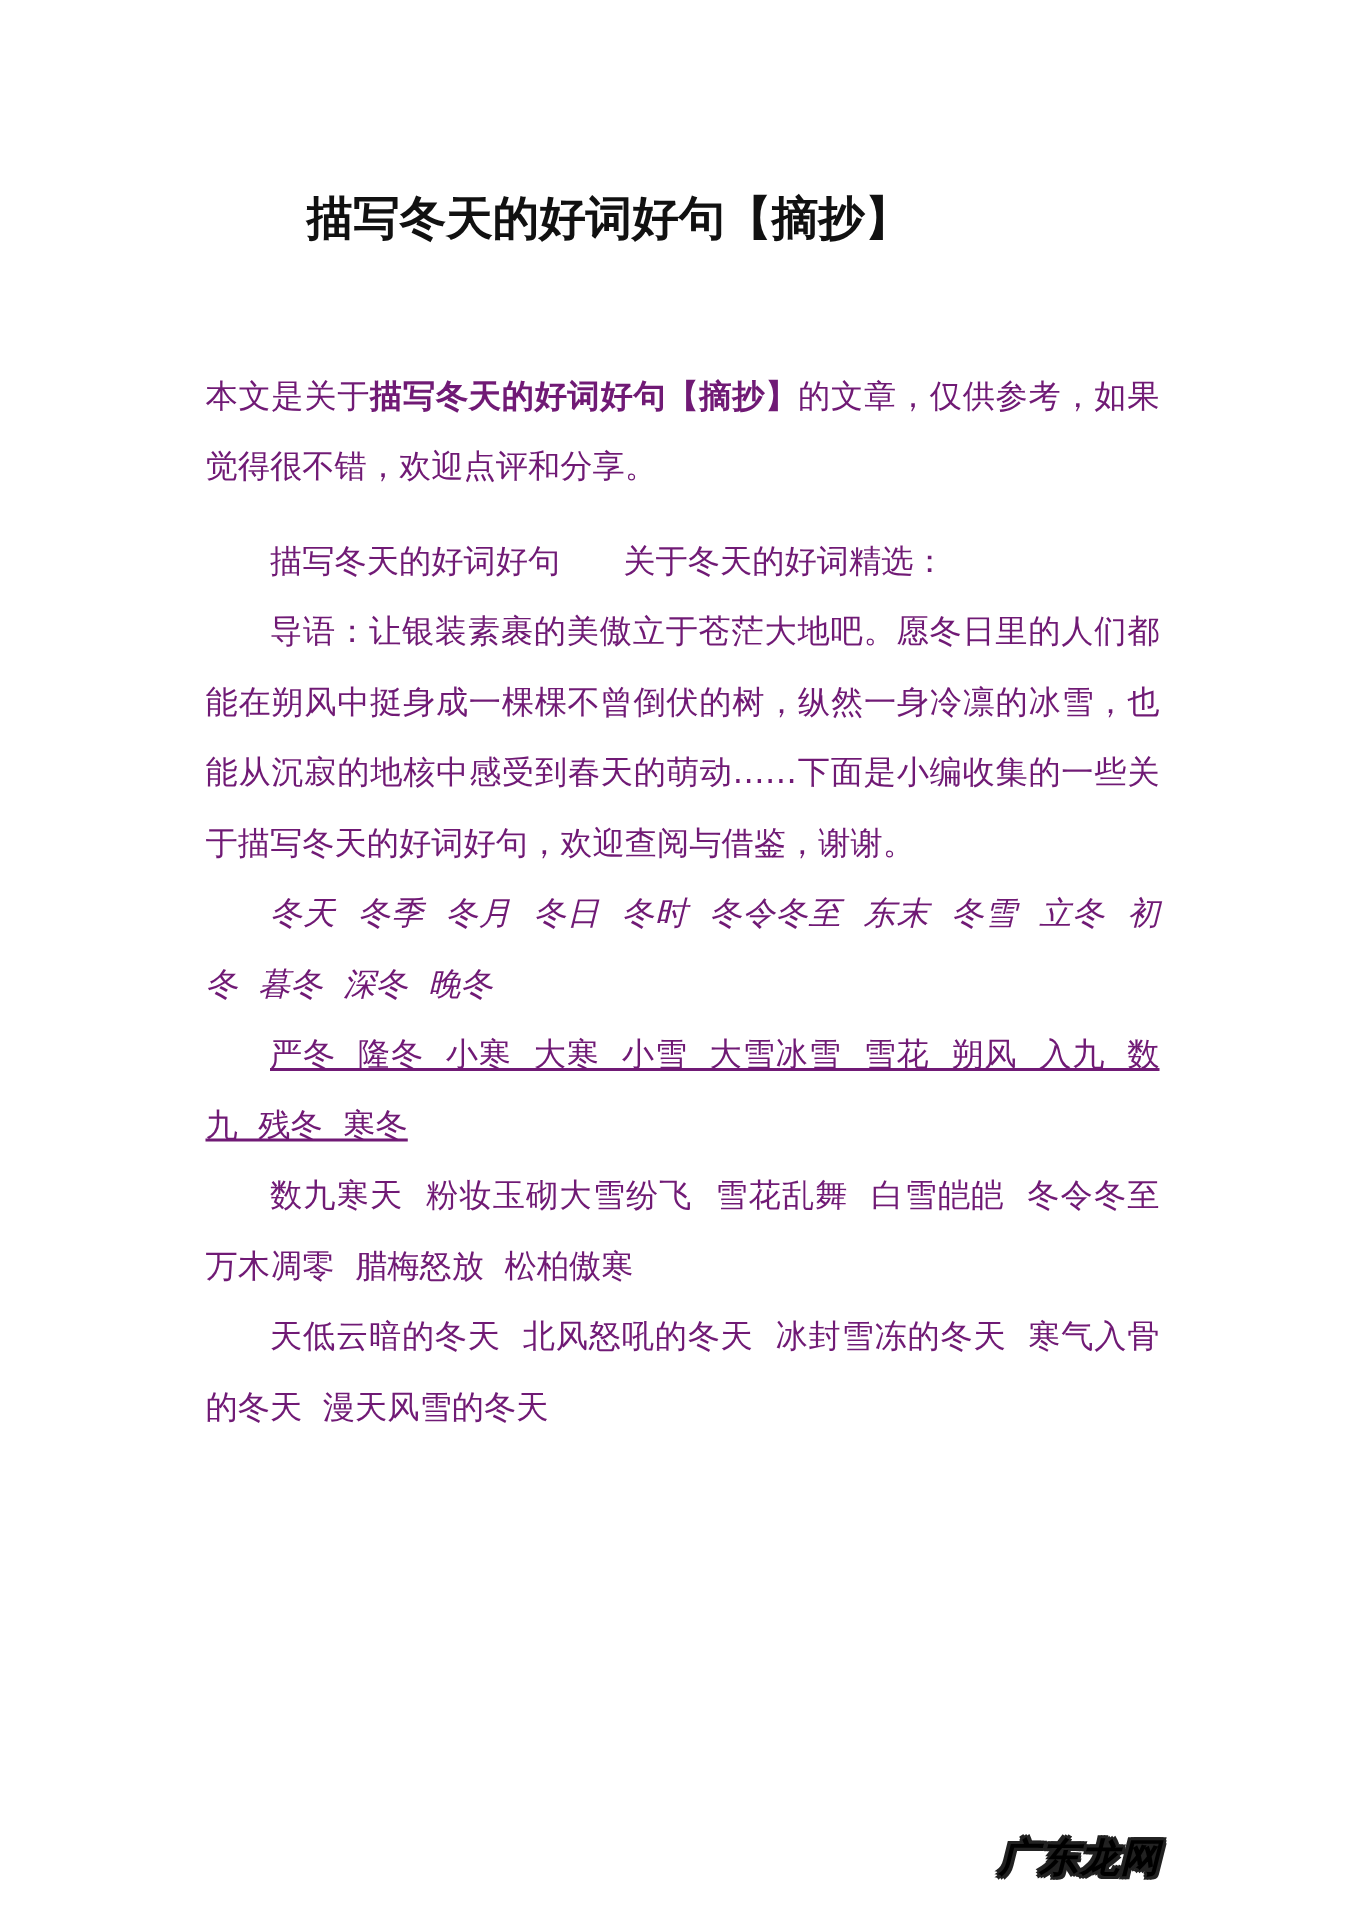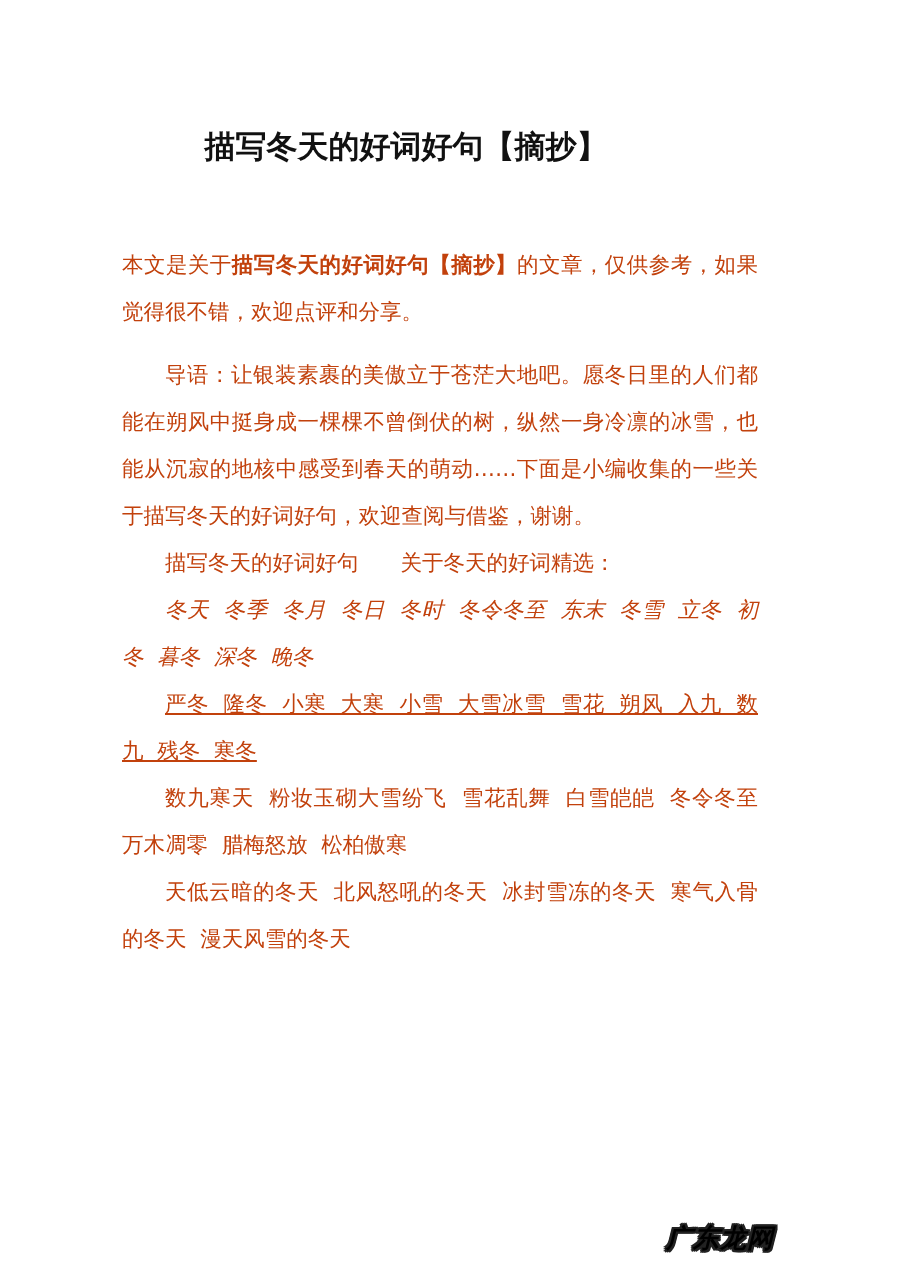--- a/index.html
+++ b/index.html
@@ -27,26 +27,26 @@
       top: 124px;
       text-align: center;
       font-size: 31px;
       font-weight: bold;
       letter-spacing: 0px;
       color: #111111;
       line-height: 44px;
     }
     .content {
       position: absolute;
-      left: 122px;
+      left: 137px;
       width: 636px;
       top: 241px;
       font-size: 21.5px;
       line-height: 47px;
-      color: #c2410c;
+      color: #701a75;
     }
     .para {
       margin: 0;
       padding: 0;
       text-align: justify;
       word-break: break-all;
     }
     .para.indent {
       text-indent: 43px;
     }
@@ -72,23 +72,23 @@
 <body>
 
 <div class="page">
 
   <div class="title">描写冬天的好词好句【摘抄】</div>
 
   <div class="content">
 
     <p class="para intro"><span>本文是关于</span><span class="bold">描写冬天的好词好句【摘抄】</span><span>的文章，仅供参考，如果觉得很不错，欢迎点评和分享。</span></p>
 
+    <p class="para indent"><span>描写冬天的好词好句</span><span class="gap"></span><span>关于冬天的好词精选：</span></p>
+
     <p class="para indent">导语：让银装素裹的美傲立于苍茫大地吧。愿冬日里的人们都能在朔风中挺身成一棵棵不曾倒伏的树，纵然一身冷凛的冰雪，也能从沉寂的地核中感受到春天的萌动……下面是小编收集的一些关于描写冬天的好词好句，欢迎查阅与借鉴，谢谢。</p>
-
-    <p class="para indent"><span>描写冬天的好词好句</span><span class="gap"></span><span>关于冬天的好词精选：</span></p>
 
     <p class="para indent words" style="white-space: pre-wrap; font-style: italic;">冬天  冬季  冬月  冬日  冬时  冬令冬至  东末  冬雪  立冬  初冬  暮冬  深冬  晚冬</p>
     <p class="para indent words" style="white-space: pre-wrap; text-decoration: underline;">严冬  隆冬  小寒  大寒  小雪  大雪冰雪  雪花  朔风  入九  数九  残冬  寒冬</p>
     <p class="para indent words" style="white-space: pre-wrap;">数九寒天  粉妆玉砌大雪纷飞  雪花乱舞  白雪皑皑  冬令冬至  万木凋零  腊梅怒放  松柏傲寒</p>
     <p class="para indent words" style="white-space: pre-wrap;">天低云暗的冬天  北风怒吼的冬天  冰封雪冻的冬天  寒气入骨的冬天  漫天风雪的冬天</p>
 
   </div>
 
   <div class="watermark">广东龙网</div>
 

